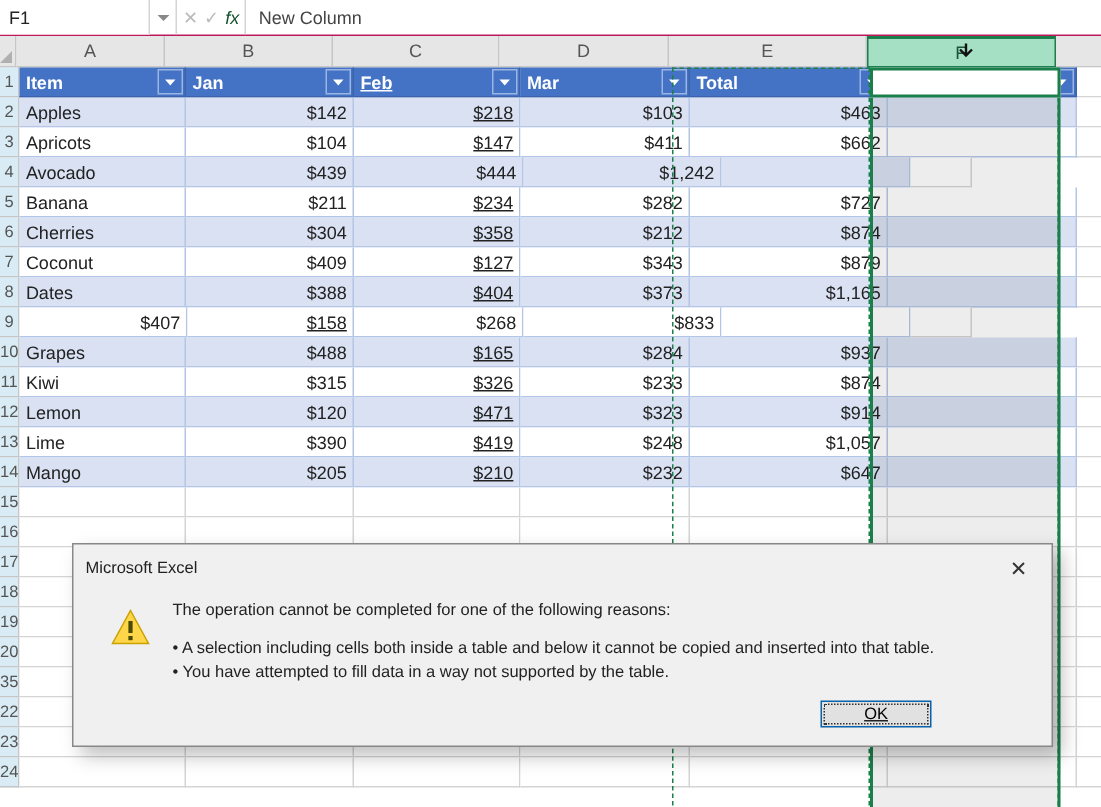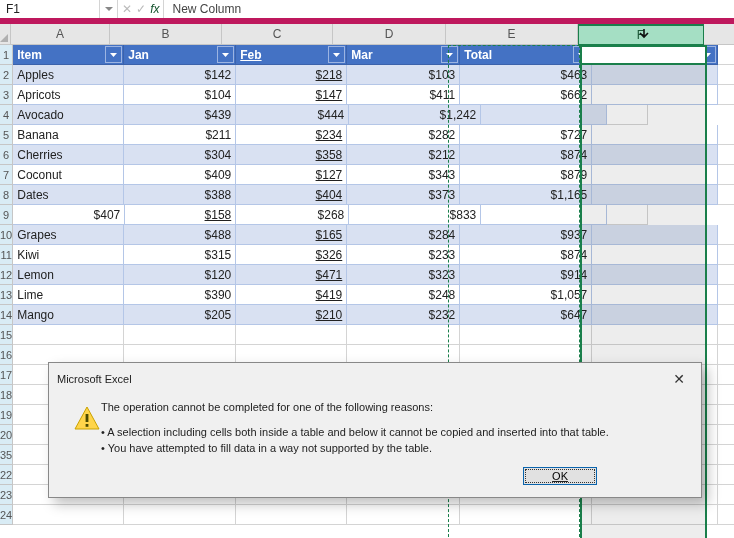--- a/index.html
+++ b/index.html
@@ -12,21 +12,21 @@
     height: 538px;
     overflow: hidden;
     position: relative;
     color: #222;
   }
   
   .formula-bar {
     display: flex;
     align-items: center;
     height: 24px;
-    border-bottom: 6px solid #be185d;
+    border-bottom: 1px solid #be185d;
     background: #fff;
   }
   .name-box {
     width: 100px;
     height: 100%;
     display: flex;
     align-items: center;
     padding: 0 6px;
     border-right: 1px solid #d4d4d4;
     background: #fff;
@@ -176,28 +176,28 @@
   .dlg-title {
     display:flex;align-items:center;justify-content:space-between;
     padding:6px 8px;
     color:#222;
   }
   .dlg-close {
     width:28px;height:20px;display:flex;align-items:center;justify-content:center;
     font-size:14px;color:#333;
   }
   .dlg-body {
-    display:flex;padding:4px 18px 10px 24px;
+    display:flex;gap:14px;padding:4px 18px 10px 24px;
   }
   .warn-icon{
     width:28px;height:28px;flex:0 0 auto;margin-top:6px;
   }
   .dlg-text { line-height:1.5; color:#222;}
   .dlg-text .head { margin-bottom:8px; }
-  .dlg-buttons { display:flex;justify-content:flex-end;padding:0 104px 12px 0;text-decoration:underline;}
+  .dlg-buttons { display:flex;justify-content:flex-end;padding:0 80px 12px 0;text-decoration:underline;}
   .dlg-btn {
     border:1px solid #0a64ad;
     background:#e1e1e1;
     padding:2px 28px;
     outline:1px dotted #333;
     outline-offset:-3px;
     font-size:11px;
   }
 </style>
 </head>

